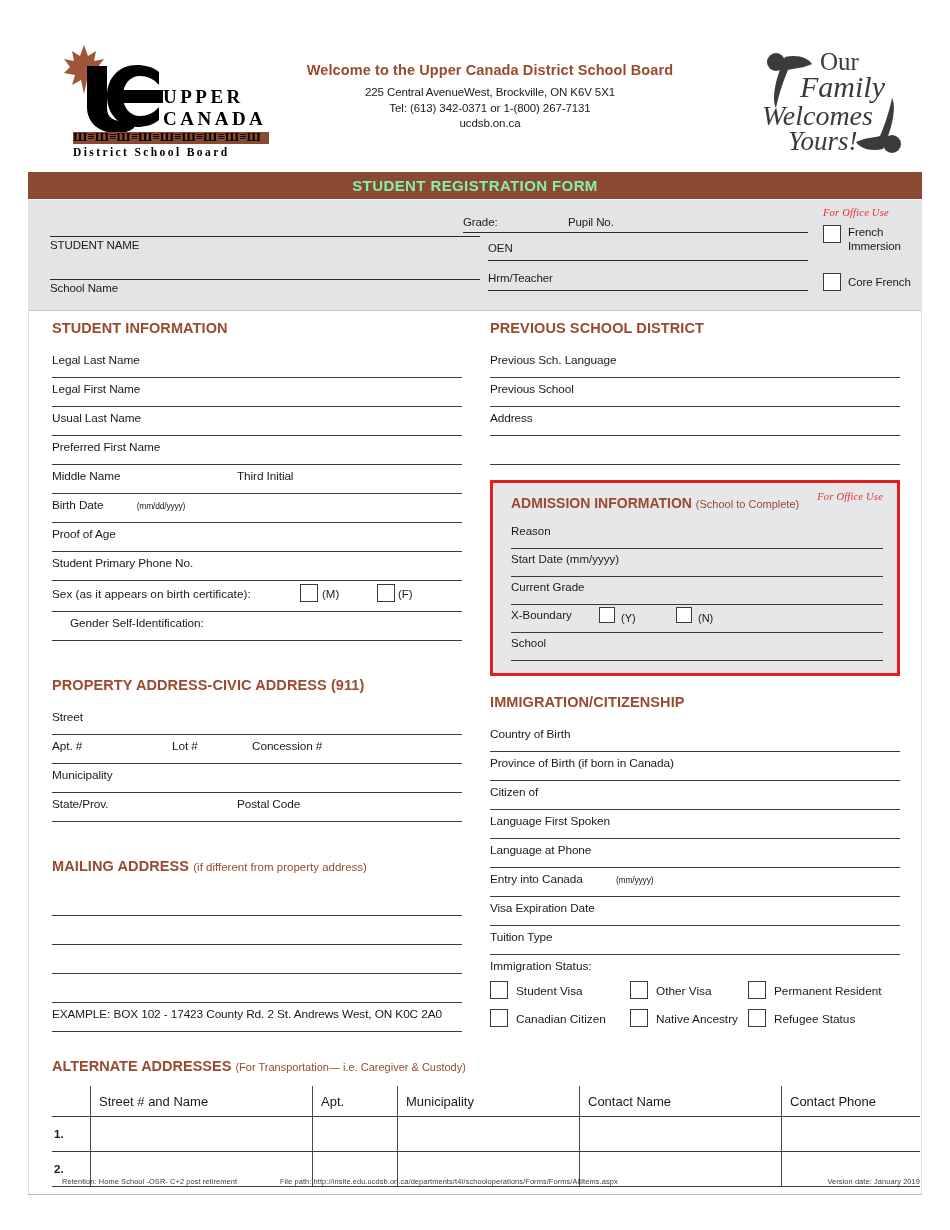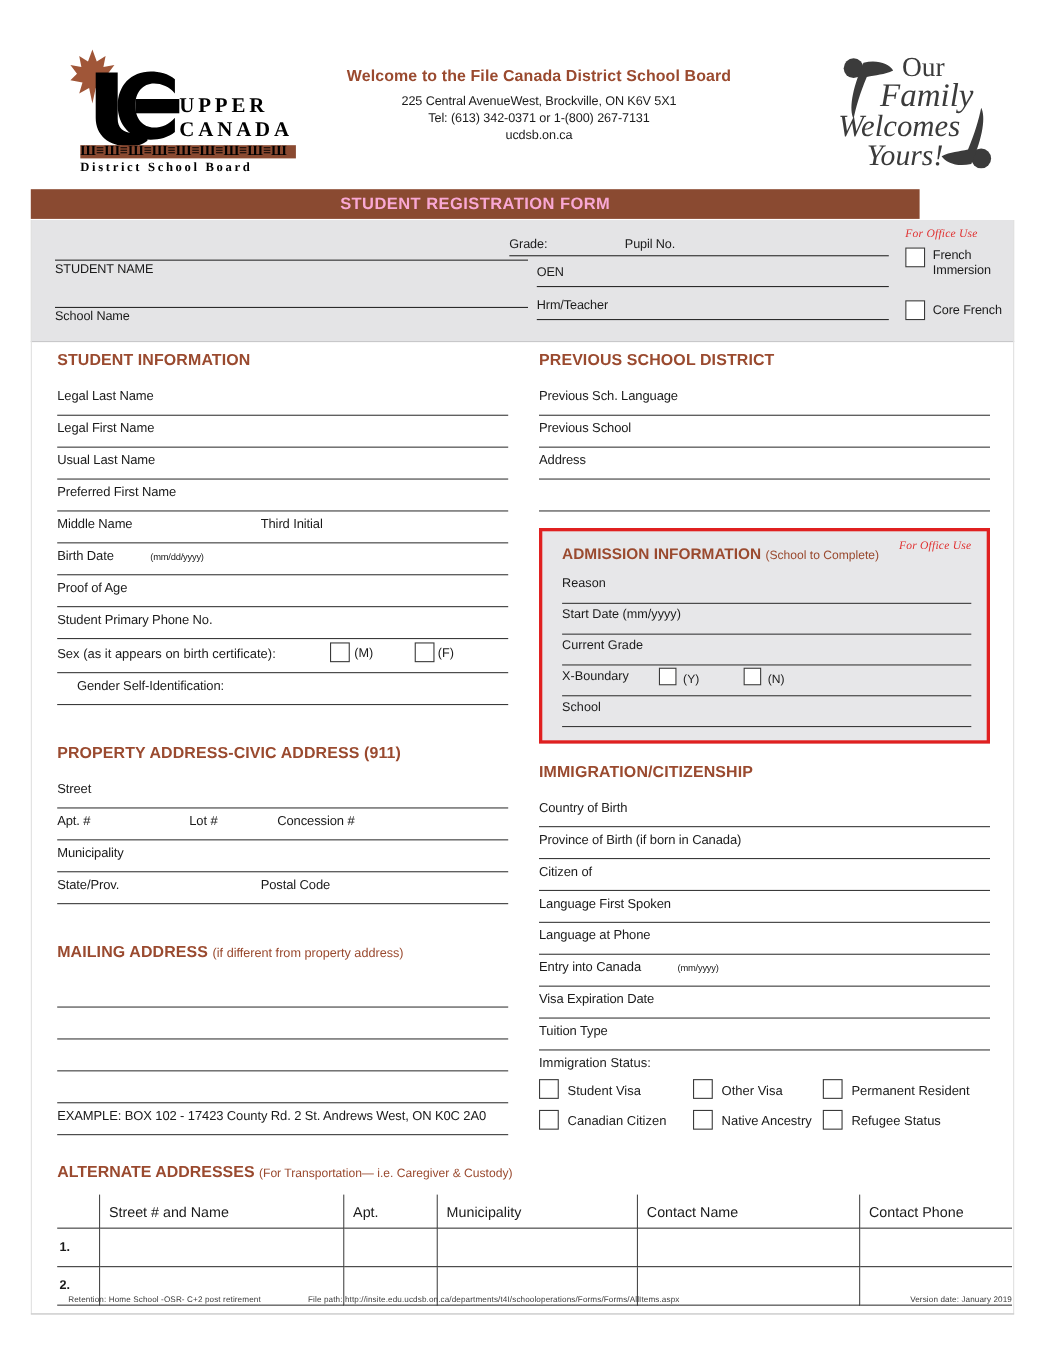--- a/index.html
+++ b/index.html
@@ -113,23 +113,23 @@
   }
   .fam-our { left: 68px; top: 2px; font-size: 25px; }
   .fam-family { left: 48px; top: 24px; font-size: 30px; font-style: italic; }
   .fam-welcomes { left: 10px; top: 54px; font-size: 28px; font-style: italic; }
   .fam-yours { left: 36px; top: 80px; font-size: 27px; font-style: italic; }
 
   
   .title-bar {
     position: absolute;
     left: 28px; top: 172px;
-    width: 808px; height: 27px;
+    width: 894px; height: 27px;
     background: #8a4a31;
-    color: #f9a8d4;
+    color: #86efac;
     font-size: 15px;
     font-weight: bold;
     letter-spacing: 0.4px;
     display: flex;
     align-items: center;
     justify-content: center;
   }
 
   
   .top-band {
@@ -379,21 +379,21 @@
         <div>UPPER</div>
         <div>CANADA</div>
       </div>
       <div class="uc-bar">
         <div class="uc-bar-glyphs">Ш≡Ш≡Ш≡Ш≡Ш≡Ш≡Ш≡Ш≡Ш</div>
       </div>
       <div class="uc-dsb">District School Board</div>
     </div>
 
     <div class="header-center">
-      <div class="welcome-title">Welcome to the File Canada District School Board</div>
+      <div class="welcome-title">Welcome to the Upper Canada District School Board</div>
       <div class="addr-line">225 Central AvenueWest, Brockville, ON K6V 5X1</div>
       <div class="addr-line">Tel: (613) 342-0371 or 1-(800) 267-7131</div>
       <div class="addr-line">ucdsb.on.ca</div>
     </div>
 
     <div class="logo-family">
       <svg viewBox="0 0 162 112" style="position:absolute;left:0;top:0;width:162px;height:112px;">
         <circle cx="24" cy="16" r="9" fill="#3b3b3b"></circle>
         <path d="M33 11 C46 8 56 12 60 18 C52 22 44 22 36 24 C30 38 26 52 24 62 C20 54 22 36 33 11 Z" fill="#3b3b3b"></path>
         <circle cx="140" cy="98" r="9" fill="#3b3b3b"></circle>

